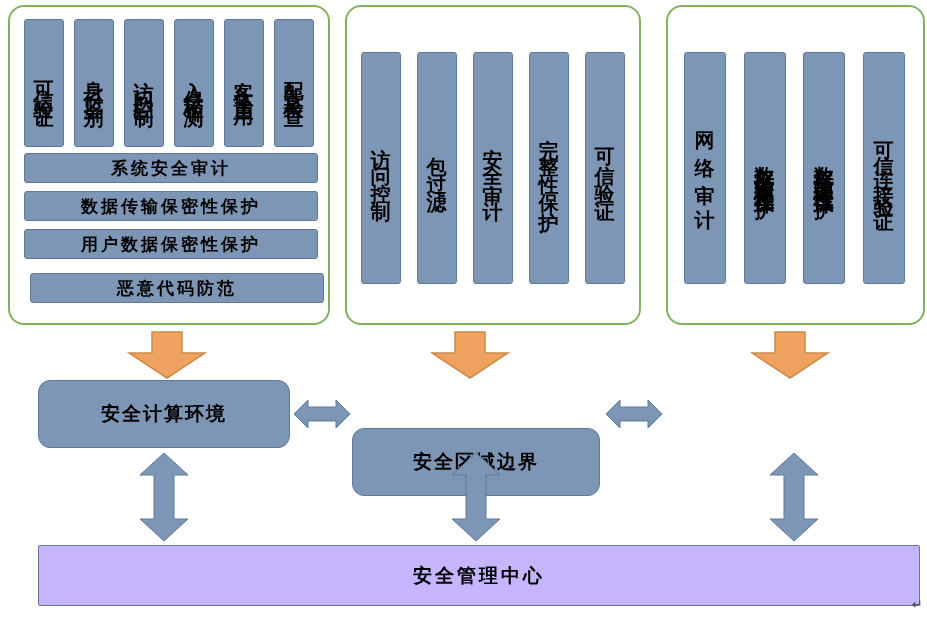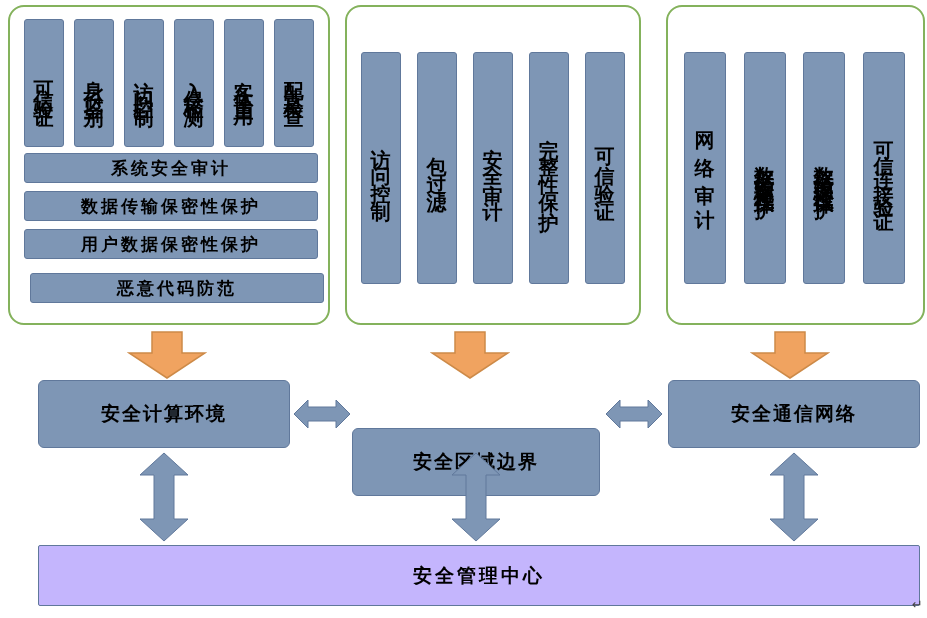--- a/index.html
+++ b/index.html
@@ -36,21 +36,21 @@
          display:flex; align-items:center; justify-content:center;
          font-size:17px; font-weight:600; letter-spacing:3px; }
   .bar1 { top:146px; } .bar2 { top:184px; } .bar3 { top:222px; } .bar4 { top:266px;margin-left:6px; }
 
   
   .oarrow { position:absolute; top:331px; }
   .oa1 { left:127px; } .oa2 { left:430px; } .oa3 { left:750px; }
 
   
   .layer { position:absolute; top:380px; height:68px;
-           background:#7e96b5; border:1px solid #60789b; border-radius:6px;
+           background:#7e96b5; border:1px solid #60789b; border-radius:12px;
            display:flex; align-items:center; justify-content:center;
            font-size:19px; font-weight:700; letter-spacing:2px; }
   .l1 { left:38px;  width:252px; }
   .l2 { left:352px; width:248px;margin-top:48px; }
   .l3 { left:668px; width:252px; }
 
   
   .harrow { position:absolute; top:396px; }
   .ha1 { left:293px; } .ha2 { left:605px; }
   .varrow { position:absolute; top:452px; }
@@ -138,21 +138,20 @@
   </svg>
   <svg class="oarrow oa2" width="80" height="48" viewBox="0 0 80 48">
     <path d="M25 1 H55 V22 H78 L40 47 L2 22 H25 Z" fill="#f0a360" stroke="#cd8a48" stroke-width="1.5"></path>
   </svg>
   <svg class="oarrow oa3" width="80" height="48" viewBox="0 0 80 48">
     <path d="M25 1 H55 V22 H78 L40 47 L2 22 H25 Z" fill="#f0a360" stroke="#cd8a48" stroke-width="1.5"></path>
   </svg>
 
   <div class="layer l1">安全计算环境</div>
   <div class="layer l2">安全区域边界</div>
-  <div class="layer l3">安全通信网络</div>
 
   <svg class="harrow ha1" width="58" height="36" viewBox="0 0 58 36">
     <path d="M1 18 L15 4 V11 H43 V4 L57 18 L43 32 V25 H15 V32 Z" fill="#7e96b5" stroke="#60789b" stroke-width="1"></path>
   </svg>
   <svg class="harrow ha2" width="58" height="36" viewBox="0 0 58 36">
     <path d="M1 18 L15 4 V11 H43 V4 L57 18 L43 32 V25 H15 V32 Z" fill="#7e96b5" stroke="#60789b" stroke-width="1"></path>
   </svg>
 
   <svg class="varrow va1" width="56" height="90" viewBox="0 0 56 90">
     <path d="M28 1 L52 23 H38 V67 H52 L28 89 L4 67 H18 V23 H4 Z" fill="#7e96b5" stroke="#60789b" stroke-width="1"></path>

